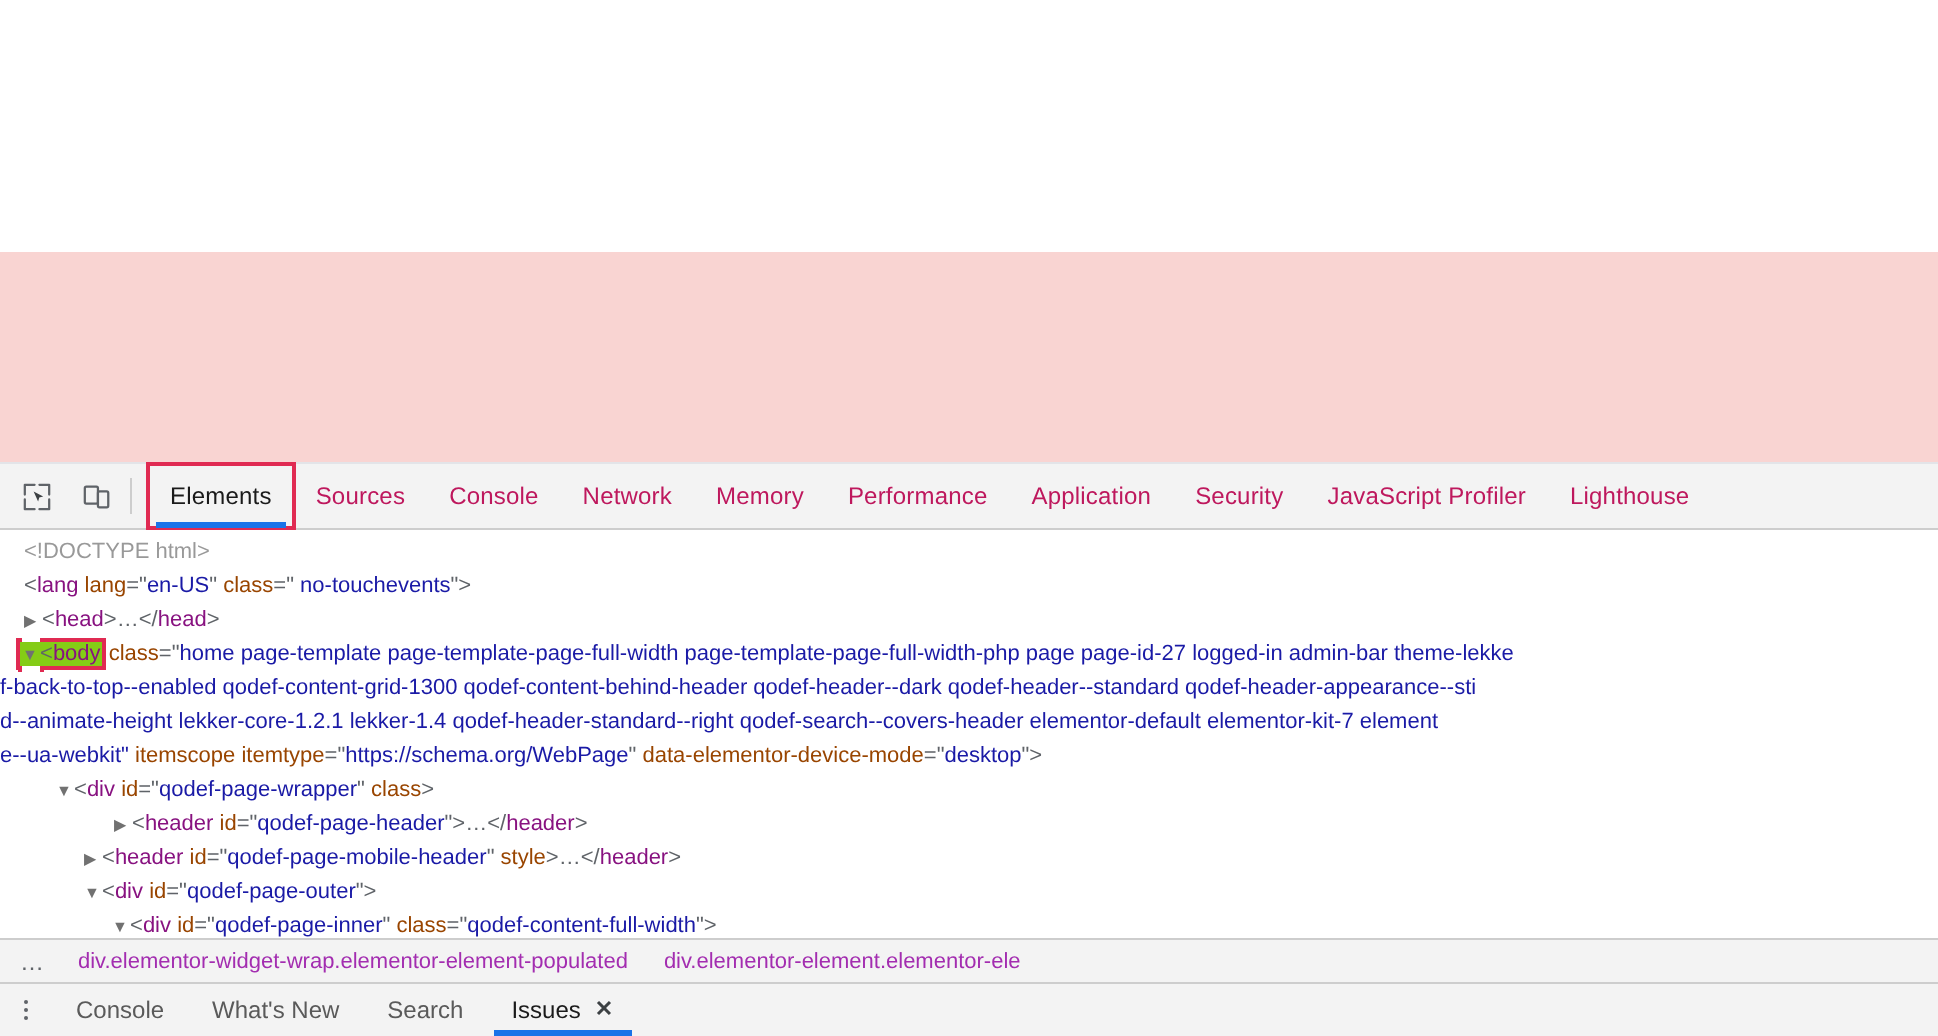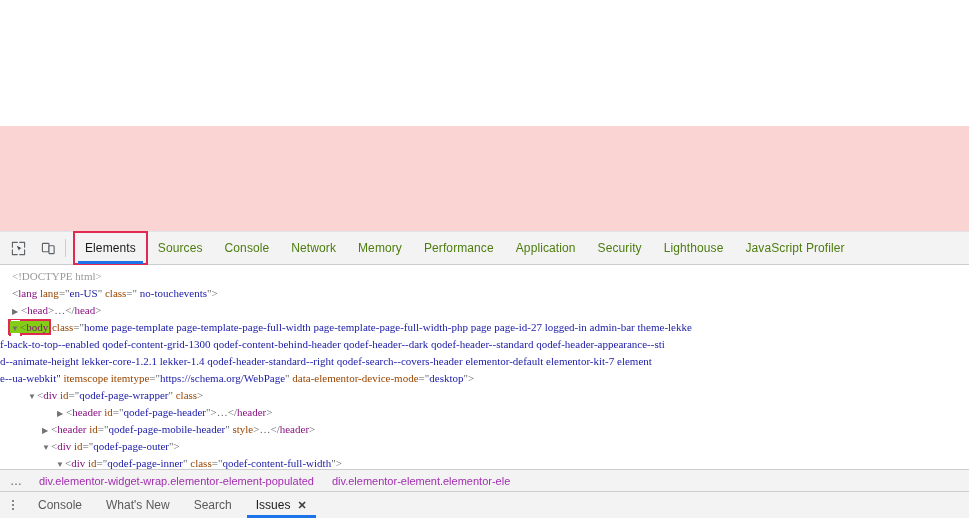--- a/index.html
+++ b/index.html
@@ -19,32 +19,32 @@
   
   .devtools{position:absolute;left:0;top:232px;width:969px;height:286px;background:#ffffff;}
 
   
   .dt-toolbar{position:relative;height:32px;background:#f3f3f3;border-bottom:1px solid #cdcdcd;display:flex;align-items:center;}
   .tb-icons{display:flex;align-items:center;padding-left:5px;gap:4px;}
   .tb-btn{width:26px;height:24px;display:flex;align-items:center;justify-content:center;border-radius:2px;cursor:pointer;}
   .tb-sep{width:1px;height:18px;background:#cdcdcd;margin:0 4px;}
 
   .dt-tabs{display:flex;align-items:stretch;height:32px;margin-left:4px;}
-  .dt-tab{position:relative;display:flex;align-items:center;padding:0 11px;font-size:12px;color:#4d7c0f;
+  .dt-tab{position:relative;display:flex;align-items:center;padding:0 11px;font-size:12px;color:#be185d;
           white-space:nowrap;cursor:pointer;letter-spacing:.1px;}
   .dt-tab.selected{color:#1a1a1a;}
   .dt-tab.selected::after{content:"";position:absolute;left:4px;right:4px;bottom:0;height:3px;background:#1a73e8;}
   .tab-boxed{outline:2px solid #e02a52;outline-offset:-1px;}
 
   
   .dom-tree{
     position:relative;
     height:calc(286px - 32px - 22px - 26px);
     background:#ffffff;overflow:hidden;
-    font-family:Liberation Serif, serif;
+    font-family:Liberation Sans, sans-serif;
     font-size:11px;line-height:17px;color:#222;
     padding-top:3px;
   }
   .dl{white-space:pre;height:17px;overflow:hidden;position:relative;}
   .tw{color:#881280;}            
   .an{color:#994500;}            
   .av{color:#1a1aa6;margin-top:28px;}            
   .pn{color:#5f6368;}            
   .dc{color:#999;font-style:normal;} 
   .ell{color:#5f6368;}
@@ -127,24 +127,24 @@
         <div class="dt-tab">
             <span>Performance</span>
           </div>
         <div class="dt-tab">
             <span>Application</span>
           </div>
         <div class="dt-tab">
             <span>Security</span>
           </div>
         <div class="dt-tab">
+            <span>JavaScript Profiler</span>
+          </div>
+        <div class="dt-tab">
             <span>Lighthouse</span>
-          </div>
-        <div class="dt-tab">
-            <span>JavaScript Profiler</span>
           </div>
       </div>
     </div>
 
     <div class="dom-tree">
 
       <div class="dl" style="padding-left:12px;"><span class="dc">&lt;!DOCTYPE html&gt;</span></div>
 
       <div class="dl" style="padding-left:12px;"><span class="pn">&lt;</span><span class="tw">lang</span> <span class="an">lang</span><span class="pn">="</span><span class="av">en-US</span><span class="pn">"</span> <span class="an">class</span><span class="pn">="</span><span class="av"> no-touchevents</span><span class="pn">"&gt;</span></div>
 

